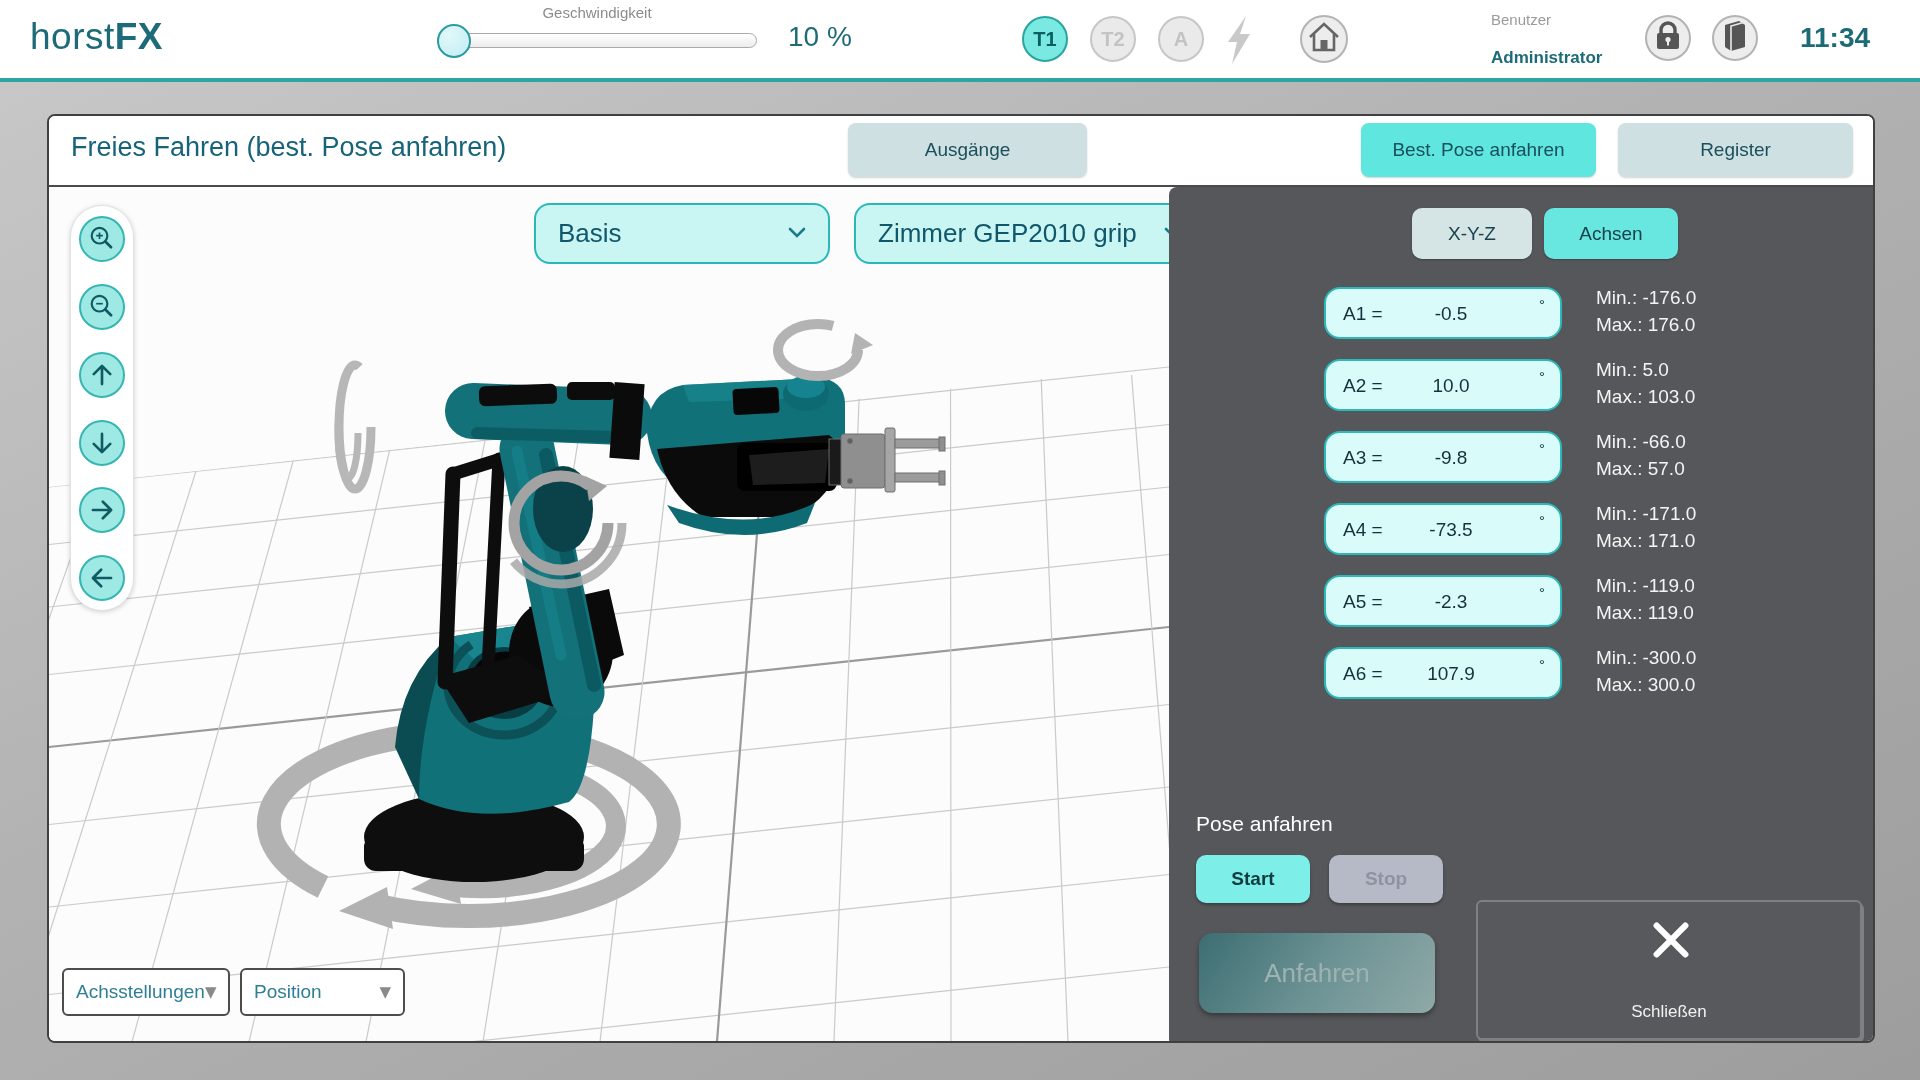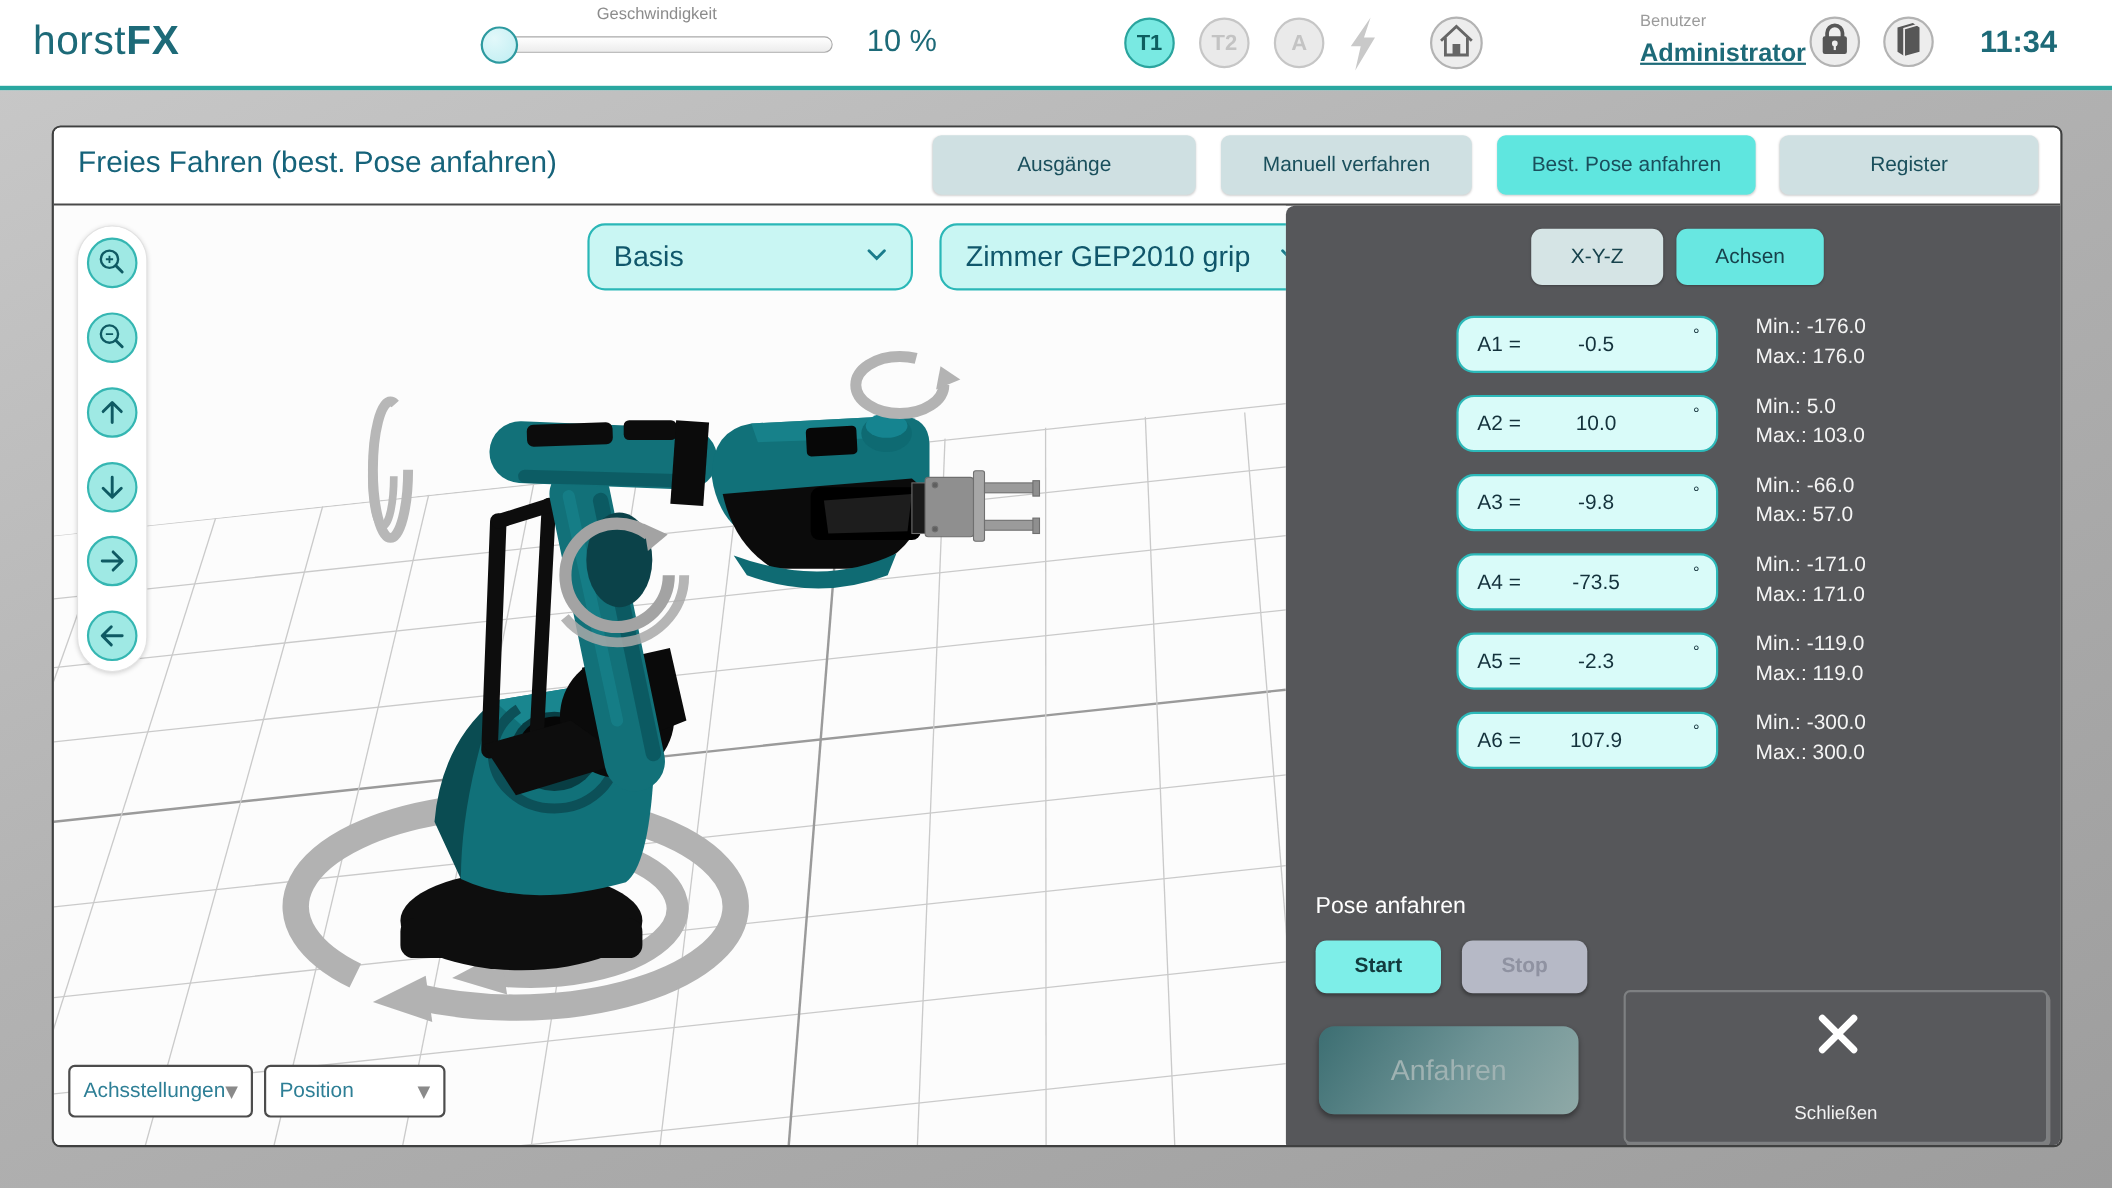--- a/index.html
+++ b/index.html
@@ -21,21 +21,21 @@
     background:radial-gradient(circle at 35% 30%,#e2f8fa,#bfeef2); border:2px solid #2d9aa0; }
   #speed-value { position:absolute; left:788px; top:21px; width:120px; font-size:28px; color:#1d6a78; font-weight:500; }
   .mode { position:absolute; top:16px; width:46px; height:46px; border-radius:50%;
     display:flex; align-items:center; justify-content:center; font-size:20px; font-weight:700; }
   .mode.on  { background:#79e9e2; border:2px solid #2aa49e; color:#0d5e60; }
   .mode.off { background:#eaeaea; border:2px solid #c6c6c6; color:#c3c3c3; }
   .hdr-circle { position:absolute; top:15px; width:48px; height:48px; border-radius:50%;
     background:#ededed; border:2px solid #b3b3b3; display:flex; align-items:center; justify-content:center; }
   #user-block { position:absolute; left:1491px; top:11px; }
   #user-label { font-size:15px; color:#9b9b9b; }
-  #user-name  { font-size:23px; color:#1d6a78; font-weight:600; margin-top:6px;text-decoration:underline; }
+  #user-name  { font-size:17px; color:#1d6a78; font-weight:600; margin-top:20px; }
   #clock { position:absolute; left:1800px; top:22px; font-size:28px; color:#1d6a78;font-weight:bold; }
 
   
   #card { position:absolute; left:47px; top:114px; width:1828px; height:929px;
     background:#fcfcfc; border:2px solid #3f4040; border-radius:8px; overflow:hidden; }
   #titlebar { position:absolute; left:0; top:0; width:100%; height:71px; background:#ffffff;
     border-bottom:2px solid #4a4a4a; }
   #page-title { position:absolute; left:22px; top:16px; font-size:27px; color:#16637a; font-weight:500; }
   .tab { position:absolute; top:7px; height:54px; border-radius:8px; display:flex; align-items:center;
     justify-content:center; font-size:19px; font-weight:500; color:#1a4f5c;
@@ -55,21 +55,21 @@
   .bl-select { position:absolute; top:781px; height:48px; background:#ffffff; border:2px solid #4c4c4c;
     border-radius:6px; display:flex; align-items:center; padding:0 12px; }
   .bl-select .val { font-size:19px; color:#2e7f96; flex:1; }
   .bl-select .tri { color:#8a8a8a; font-size:15px; font-family:"DejaVu Sans",sans-serif; }
 
   
   #panel { position:absolute; left:1120px; top:71px; width:708px; height:858px;
     background:#56575a; border-radius:8px 0 6px 6px; }
   .coord-tab { position:absolute; top:21px; height:51px; border-radius:10px; display:flex;
     align-items:center; justify-content:center; font-size:19px; color:#17424c; font-weight:500;
-    background:#d5e4e5; box-shadow:0 1px 2px rgba(0,0,0,.25); }
+    background:#d5e4e5; box-shadow:0 1px 2px rgba(0,0,0,.25);margin-left:20px; }
   .coord-tab.active { background:#68e7e1; }
   .axis-row { position:absolute; left:0; width:100%; height:52px; }
   .axis-box { position:absolute; left:155px; width:238px; height:52px; border-radius:16px;
     background:#d9fbf9; border:2px solid #2cb9b9; }
   .axis-name { position:absolute; left:17px; top:14px; font-size:19px; color:#14323c; }
   .axis-value { position:absolute; left:60px; width:130px; top:14px; text-align:center; font-size:19px; color:#14323c; }
   .axis-deg { position:absolute; right:15px; top:7px; font-size:15px; color:#14323c; }
   .axis-minmax { position:absolute; left:427px; top:-3px; font-size:19px; color:#f4f4f4; line-height:27px; }
   #pose-label { position:absolute; left:27px; top:625px; font-size:21px; color:#ffffff; }
   .pose-btn { position:absolute; top:668px; width:114px; height:48px; border-radius:10px;
@@ -138,21 +138,20 @@
       </svg>
     </span>
   </div>
   <div id="clock">11:34</div>
 </div>
 
 <div id="card">
   <div id="titlebar">
     <div id="page-title">Freies Fahren (best. Pose anfahren)</div>
     <div class="tab" style="left:799px;width:239px">Ausgänge</div>
-    <div class="tab" style="left:1061px;width:228px">Manuell verfahren</div>
     <div class="tab active" style="left:1312px;width:235px">Best. Pose anfahren</div>
     <div class="tab" style="left:1569px;width:235px">Register</div>
   </div>
 
   <div id="viewport">
     <svg id="scene" width="1120" height="854" viewBox="0 0 1120 854">
       <defs>
         <clipPath id="gridclip">
             <polygon points="0,300 1120,178 1120,854 0,854"></polygon>
           </clipPath>

